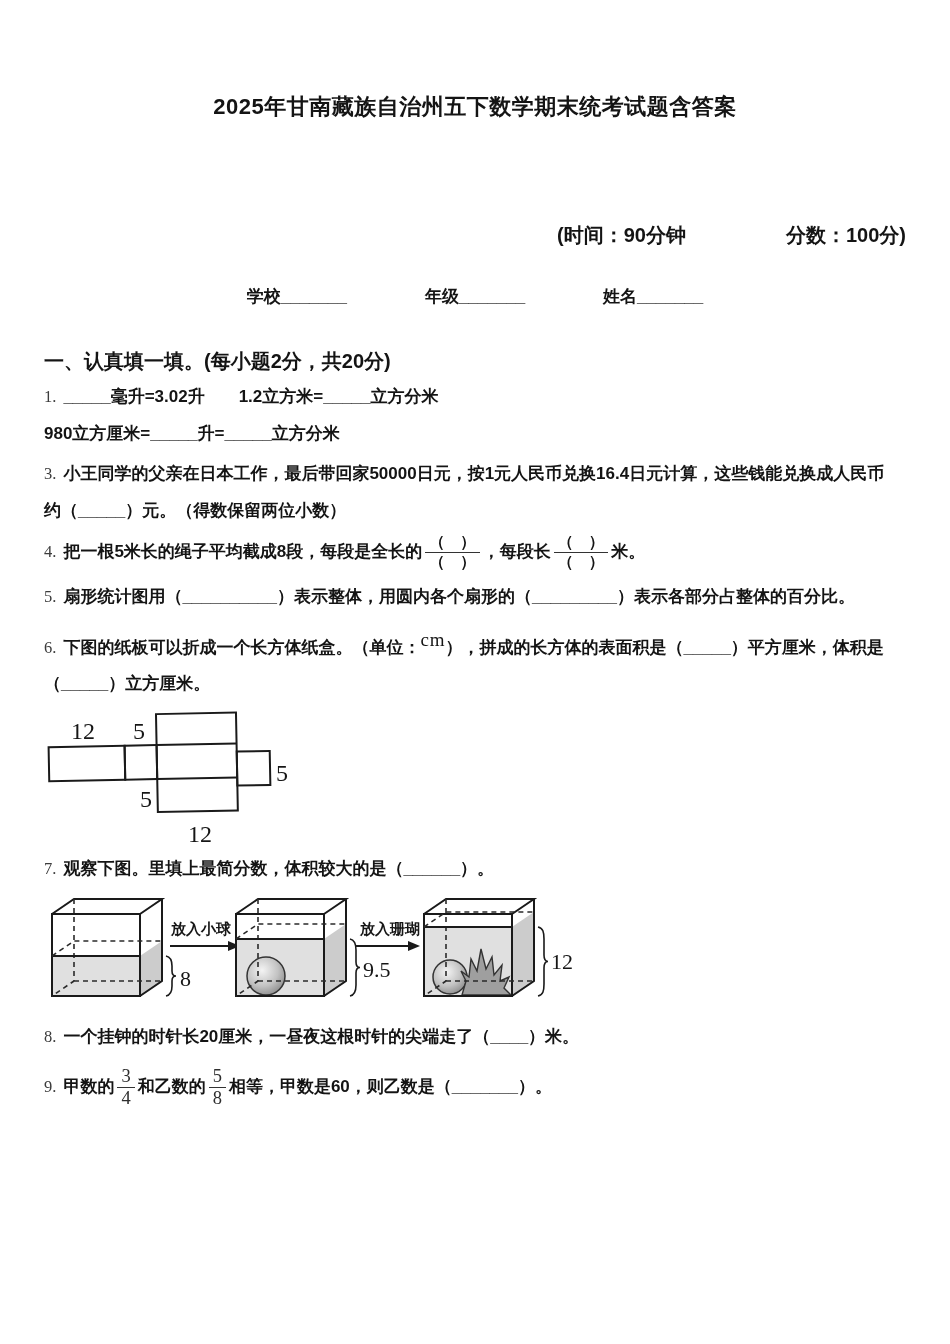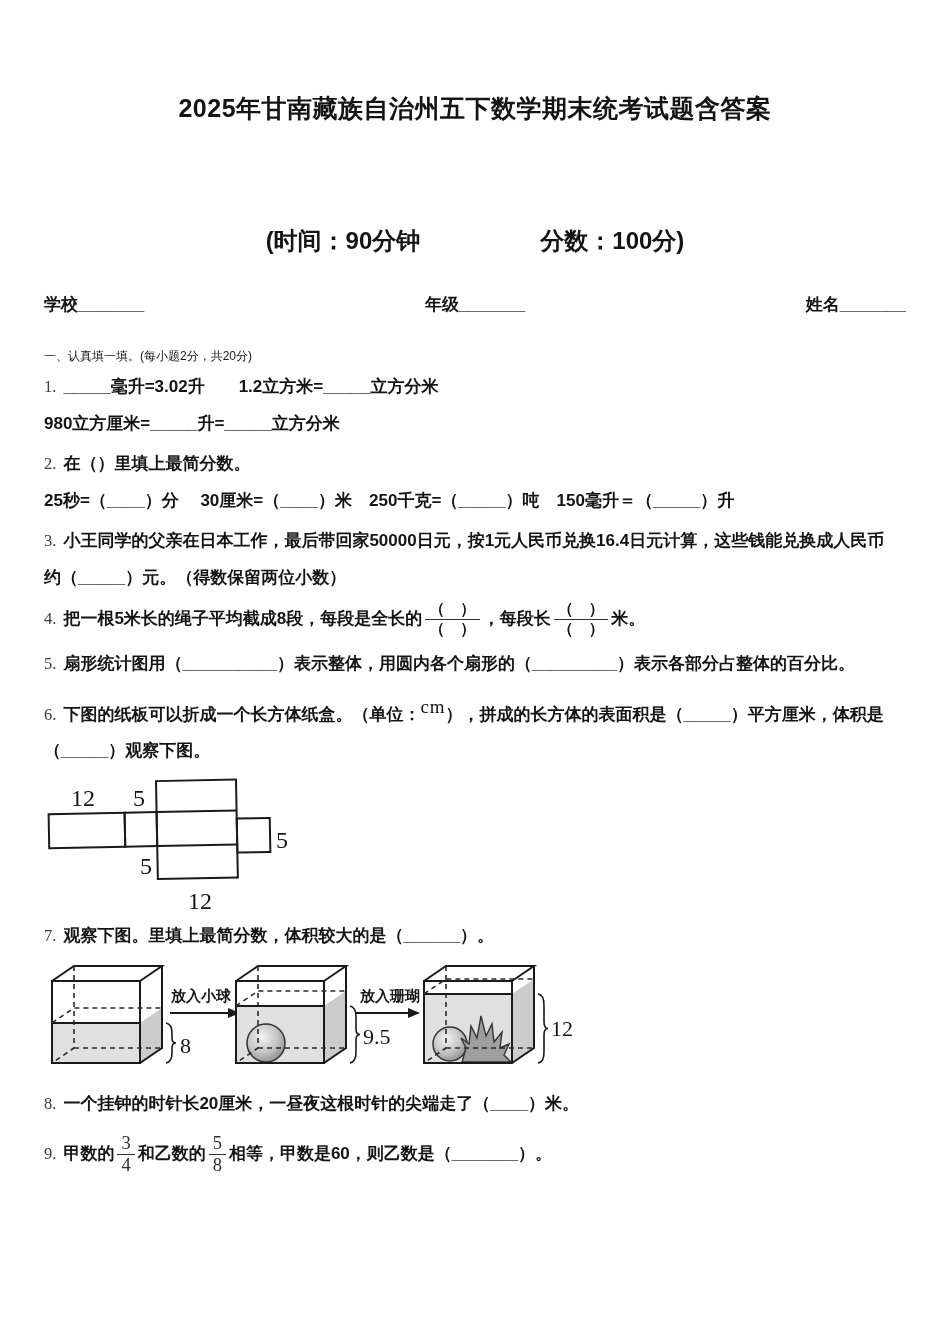--- a/index.html
+++ b/index.html
@@ -4,32 +4,32 @@
 <style>
   html,body{margin:0;padding:0;}
   body{
     width:950px;height:1344px;background:#ffffff;overflow:hidden;
     font-family:"Liberation Sans","DejaVu Sans",sans-serif;
     color:#141414;
   }
   .page{padding:0 44px;}
   .title{
     margin:0;padding-top:92px;text-align:center;
-    font-size:25px;font-weight:bold;letter-spacing:.5px;
+    font-size:22px;font-weight:bold;letter-spacing:.5px;
   }
   .meta{
-    margin-top:100px;text-align:center;
-    font-size:24px;font-weight:bold;white-space:pre;
+    margin-top:100px;text-align:right;
+    font-size:20px;font-weight:bold;white-space:pre;
   }
   .fields{
-    margin-top:36px;display:flex;justify-content:space-between;gap:78px;
+    margin-top:36px;display:flex;justify-content:center;gap:78px;
     font-size:17px;font-weight:bold;
   }
   .sec-head{
-    margin-top:32px;font-size:12px;font-weight:normal;
+    margin-top:40px;font-size:20px;font-weight:bold;
   }
   .item{
     margin:4px 0;font-size:17px;font-weight:bold;line-height:2.15;
   }
   .num{
     font-family:"Liberation Serif","DejaVu Serif",serif;
     font-weight:normal;color:#3c3c3c;margin-right:7px;font-size:16.5px;
   }
   .cm-sup{
     font-family:"Liberation Serif",serif;font-weight:normal;
@@ -77,41 +77,37 @@
     <span>姓名_______</span>
   </div>
 
   <div class="sec-head">一、认真填一填。(每小题2分，共20分)</div>
 
   <p class="item">
     <span class="num">1.</span><span>_____毫升=3.02升　　1.2立方米=_____立方分米</span><br>
     <span>980立方厘米=_____升=_____立方分米</span>
   </p>
 
-  <p class="item">
-    <span class="num">2.</span><span>在（）里填上最简分数。</span><br>
-    <span>25秒=（____）分　 30厘米=（____）米　250千克=（_____）吨　150毫升＝（_____）升</span>
-  </p>
 
   <p class="item">
     <span class="num">3.</span><span>小王同学的父亲在日本工作，最后带回家50000日元，按1元人民币兑换16.4日元计算，这些钱能兑换成人民币</span><br>
     <span>约（_____）元。（得数保留两位小数）</span>
   </p>
 
   <p class="item">
     <span class="num">4.</span><span>把一根5米长的绳子平均截成8段，每段是全长的</span><span class="frac paren"><span class="top">（　）</span><span class="bot">（　）</span></span><span>，每段长</span><span class="frac paren"><span class="top">（　）</span><span class="bot">（　）</span></span><span>米。</span>
   </p>
 
   <p class="item" style="margin-top:8px;">
     <span class="num">5.</span><span>扇形统计图用（__________）表示整体，用圆内各个扇形的（_________）表示各部分占整体的百分比。</span>
   </p>
 
   <p class="item">
     <span class="num">6.</span><span>下图的纸板可以折成一个长方体纸盒。（单位：</span><span class="cm-sup">cm</span><span>），拼成的长方体的表面积是（_____）平方厘米，体积是</span><br>
-    <span>（_____）观察下图。</span>
+    <span>（_____）立方厘米。</span>
   </p>
 
   <div class="net-wrap">
     <svg width="290" height="142" viewBox="0 0 290 142">
       <g transform="rotate(-1.1 120 60)">
         <rect class="diag-line" x="7" y="38" width="76" height="34"></rect>
         <rect class="diag-line" x="83" y="38" width="32" height="34"></rect>
         <rect class="diag-line" x="115" y="7" width="80" height="98"></rect>
         <line class="diag-line" x1="115" y1="38" x2="195" y2="38"></line>
         <line class="diag-line" x1="115" y1="72" x2="195" y2="72"></line>

